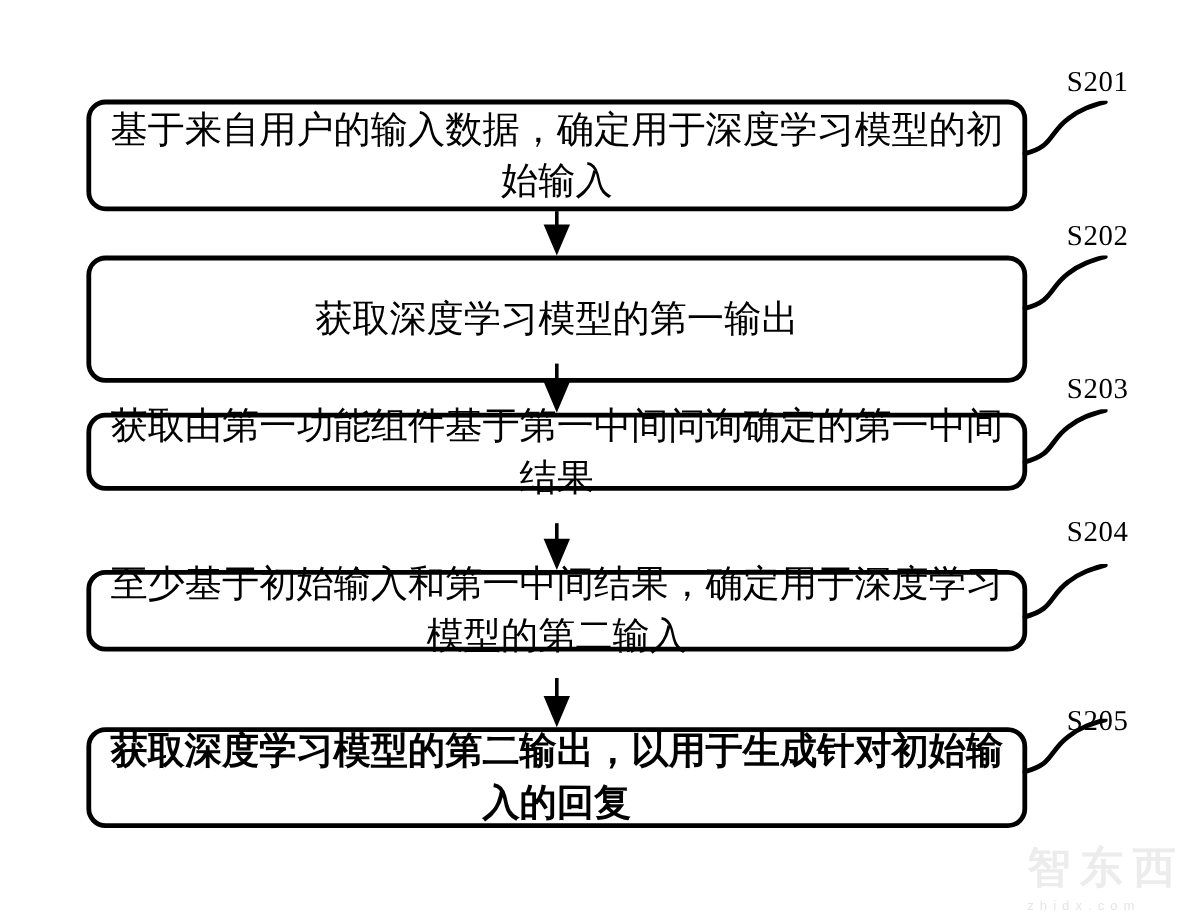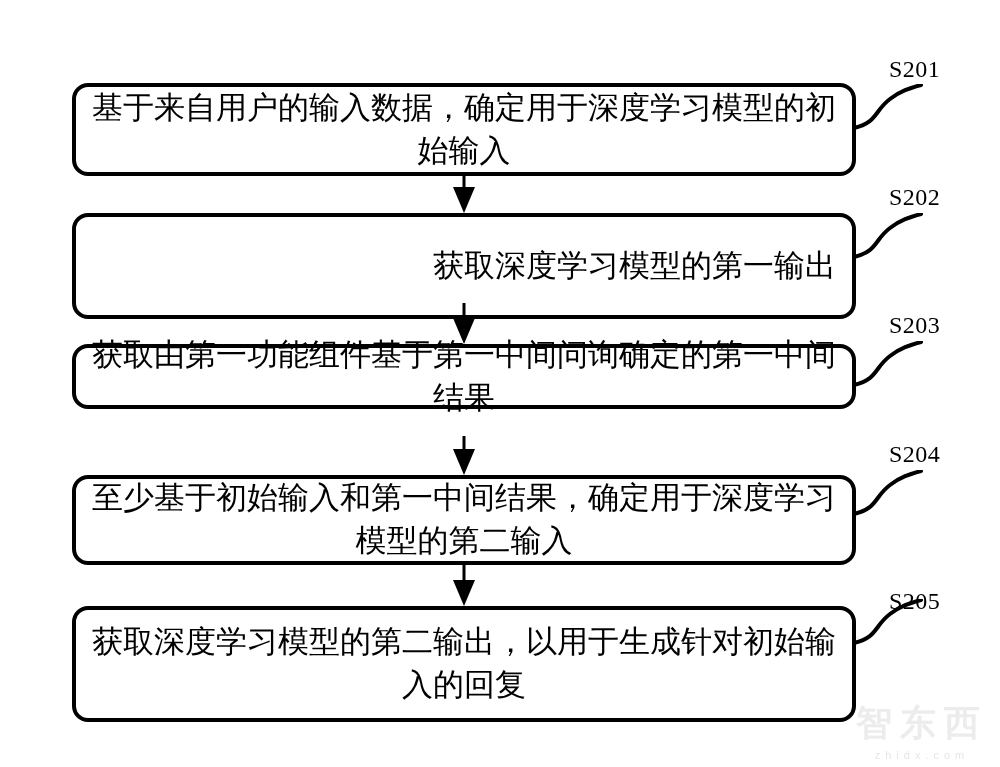--- a/index.html
+++ b/index.html
@@ -11,38 +11,38 @@
   }
   .canvas {
     position: relative; width: 1000px; height: 767px;
     background: #ffffff; overflow: hidden;
   }
   
   .flow-box {
     position: absolute; left: 72px; width: 784px;
     border: 4px solid #000; border-radius: 16px;
     background: #fff;
-    display: flex; align-items: center; justify-content: flex-end;
+    display: flex; align-items: center; justify-content: center;
     text-align: center; font-size: 31px; line-height: 1.38;
     padding: 2px 16px;
   }
   .b1 { top: 83px;  height: 93px; }
   .b2 { top: 213px; height: 106px; }
   .b3 { top: 344px; height: 65px; }
-  .b4 { top: 475px; height: 90px; }
-  .b5 { top: 606px; height: 116px; }
+  .b4 { top: 475px; height: 68px; }
+  .b5 { top: 606px; height: 84px; font-weight: bold; }
   
   .step-label {
     position: absolute; left: 889px; font-size: 24px;
     font-family: "Liberation Serif", serif; letter-spacing: 0.5px;
   }
   .l1 { top: 56px; }
   .l2 { top: 184px; text-align: center; }
   .l3 { top: 312px; }
-  .l4 { top: 441px; }
+  .l4 { top: 431px; }
   .l5 { top: 588px; }
   
   .ref-curve { position: absolute; left: 852px; width: 72px; height: 46px; }
   .c1 { top: 84px; }
   .c2 { top: 213px; }
   .c3 { top: 341px; }
   .c4 { top: 470px; }
   .c5 { top: 599px; }
   
   .flow-arrow { position: absolute; left: 452px; width: 24px; }
@@ -57,21 +57,21 @@
   .flow-arrow .head {
     position: absolute; left: 50%; transform: translateX(-50%);
     bottom: 0; width: 0; height: 0;
     border-left: 11px solid transparent;
     border-right: 11px solid transparent;
     border-top: 26px solid #000;
   }
   
   .watermark {
     position: absolute; right: 12px; bottom: 6px;
-    text-align: center; user-select: none;
+    text-align: left; user-select: none;
   }
   .wm-main {
     font-size: 36px; font-weight: bold; letter-spacing: 8px;
     color: #ececec; font-family: "Liberation Sans", sans-serif;
   }
   .wm-sub {
     font-size: 11px; letter-spacing: 5px; color: #e6e6e6;
     font-family: "Liberation Sans", sans-serif; margin-top: 1px;
   }
 </style>

